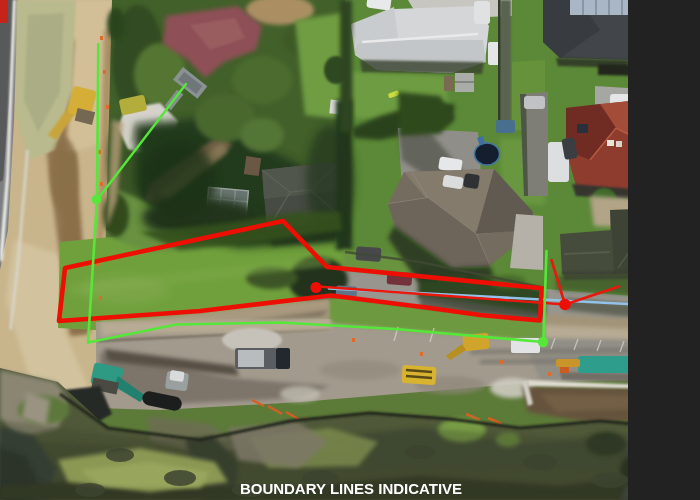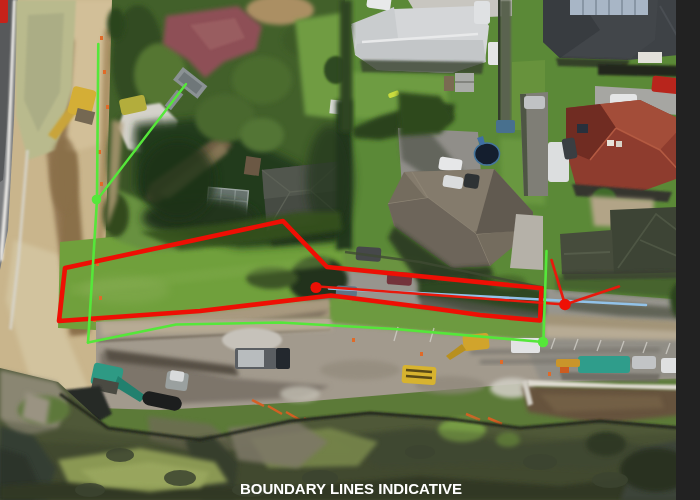--- a/index.html
+++ b/index.html
@@ -1,16 +1,16 @@
 <!DOCTYPE html>
 <html><head>
 <meta charset="utf-8">
 <style>
   html,body{margin:0;padding:0;background:#222;}
-  #stage{position:relative;width:676px;height:500px;overflow:hidden;font-family:"Liberation Sans",sans-serif;}
+  #stage{position:relative;width:628px;height:500px;overflow:hidden;font-family:"Liberation Sans",sans-serif;}
   svg{display:block;}
 </style>
 </head>
 <body>
 <div id="stage">
 <svg width="700" height="500" viewBox="0 0 700 500">
 <defs>
   <filter id="b1" x="-30%" y="-30%" width="160%" height="160%">
           <feGaussianBlur stdDeviation="1"></feGaussianBlur>
         </filter>

